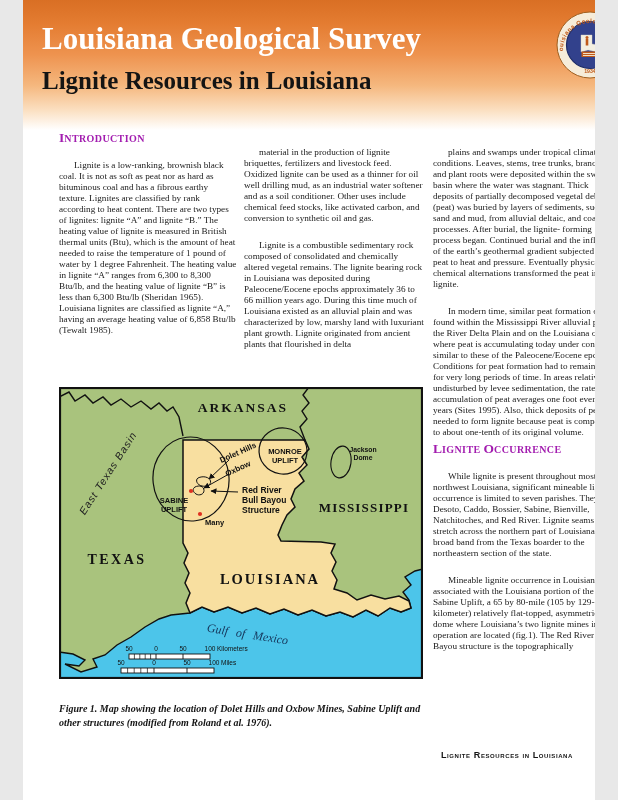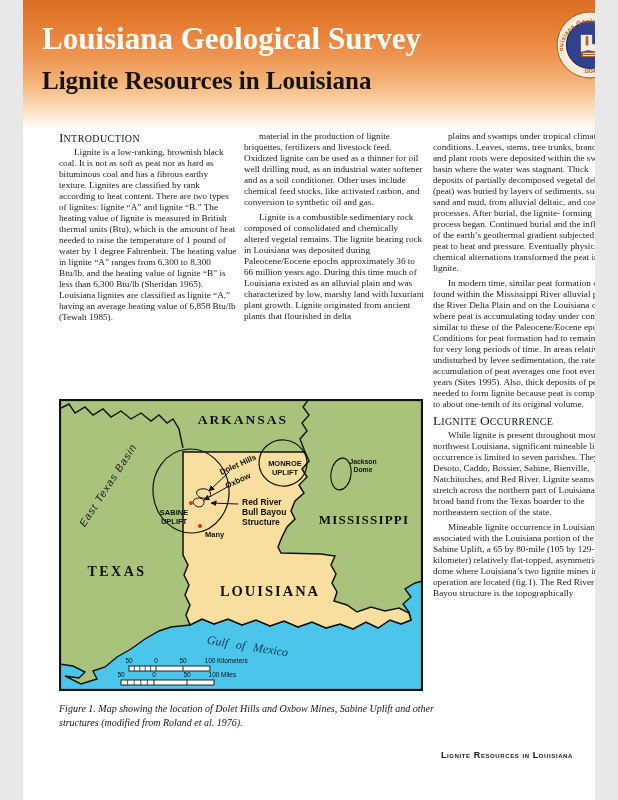--- a/index.html
+++ b/index.html
@@ -24,31 +24,31 @@
   .series {
     position:absolute; left:492px; top:84px; width:126px; text-align:center;
     font-style:italic; font-size:10px; line-height:14px; color:#2a2a63;
   }
   .seal { position:absolute; left:532px; top:10px; }
   
   .col { position:absolute; top:131px; font-size:9.2px; line-height:11px; text-align:left; }
   .col1 { left:36px;  width:179px; }
   .col2 { left:221px; width:181px; }
   .col3 { left:410px; width:187px; }
-  .col p { margin:0 0 4px 0; text-indent:15px; }
-  .col h2 { margin:5px 0 3px 0; font-weight:normal; color:#0f172a; }
+  .col p { margin:16px 0 4px 0; text-indent:15px; }
+  .col h2 { margin:5px 0 3px 0; font-weight:bold; color:#a21caf; }
   .col1 h2 { margin-top:1px; }
   .hi { font-size:13.5px; }
   .hr { font-size:10px; letter-spacing:.4px; }
   .hsp { display:inline-block; width:3px; }
   
-  .mapwrap { position:absolute; left:36px; top:399px; }
+  .mapwrap { position:absolute; left:36px; top:387px; }
   .caption {
     position:absolute; left:36px; top:702px; width:376px;
-    font-size:10px; font-style:italic; font-weight:normal; line-height:13.5px; color:#141414;
+    font-size:10px; font-style:italic; font-weight:bold; line-height:13.5px; color:#141414;
   }
   .footer {
     position:absolute; left:384px; top:750px; width:200px; text-align:center;
     font-family:"Liberation Sans", sans-serif; font-variant:small-caps;
     font-weight:bold; font-size:9px; letter-spacing:.6px; color:#141414;
   }
   svg text { user-select:none; }
 </style>
 </head>
 <body>

